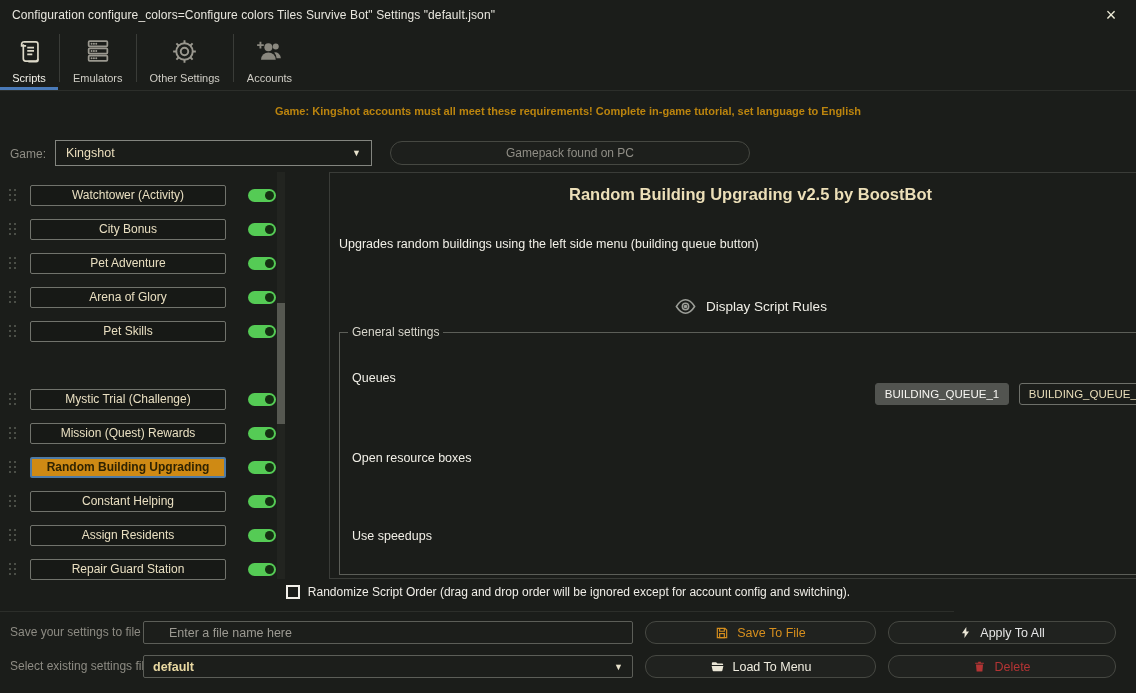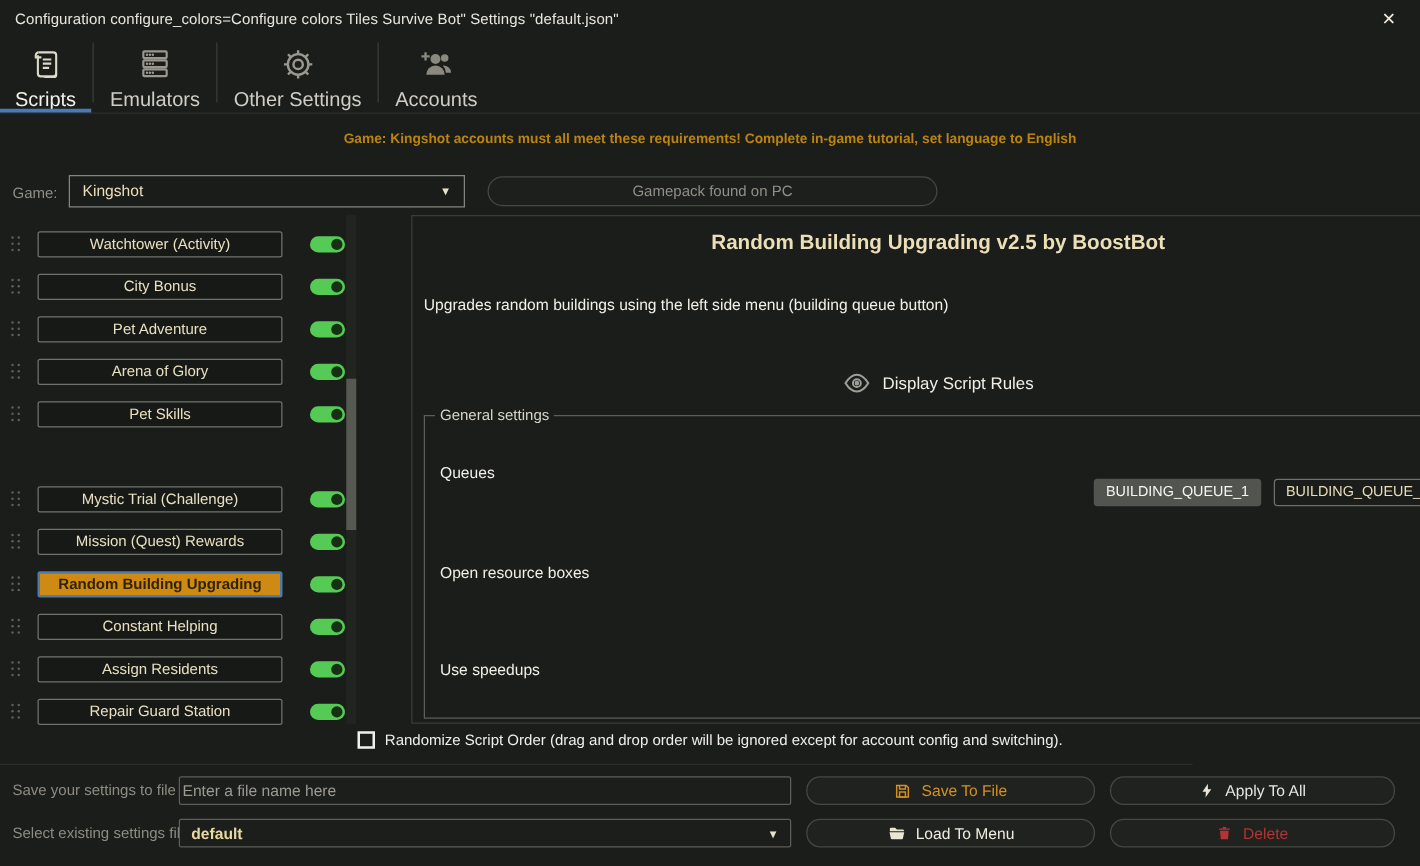--- a/index.html
+++ b/index.html
@@ -12,21 +12,21 @@
   
   .titlebar { position:absolute; left:0; top:0; width:1136px; height:30px; }
   .title-text { position:absolute; left:12px; top:8px; font-size:12px; color:#e8e6de; letter-spacing:.1px; }
   .close-btn { position:absolute; right:14px; top:4px; width:22px; height:22px; font-size:18px;
     color:#efedd9; text-align:center; line-height:22px; cursor:pointer; }
   
   .tabbar { position:absolute; left:0; top:30px; height:61px; width:1136px; display:flex; align-items:stretch; border-bottom:1px solid #2c2e2a; }
   .tab { position:relative; display:flex; flex-direction:column; align-items:center; justify-content:flex-start;
     padding:5px 12px 0 12px; min-width:58px; cursor:pointer; }
   .tab .ticon { height:32px; display:flex; align-items:center; }
-  .tab .tlabel { font-size:16px; color:#cfcdc5; margin-top:5px; }
+  .tab .tlabel { font-size:11px; color:#cfcdc5; margin-top:5px; }
   .tab.active .tlabel { color:#f3f1e9; }
   .tab.active .underline { position:absolute; left:0; right:0; bottom:0; height:3px; background:#4a7ab8; }
   .tabsep { width:1px; background:#3a3c38; margin:4px 1px 8px 1px; }
   
   .warning { position:absolute; left:0; top:105px; width:1136px; text-align:center;
     font-size:11px; color:#bb840e; font-weight:bold; }
   
   .game-label { position:absolute; left:10px; top:147px; font-size:12px; color:#8f8d85; }
   .game-select { position:absolute; left:55px; top:140px; width:317px; height:26px;
     border:1px solid #83857f; background:#1a1c19; display:flex; align-items:center;
@@ -73,21 +73,21 @@
   .cb.checked { background:#f7f6f2; border-color:#f7f6f2; }
   
   .randomize { position:absolute; left:0; top:585px; width:1136px; display:flex; align-items:center;
     justify-content:center; gap:8px; }
   .randomize .cb2 { width:14px; height:14px; border:2px solid #f2f0ea; background:transparent; cursor:pointer; flex:none; }
   .randomize .r-label { font-size:12px; color:#f0eee8; }
   
   .footer { position:absolute; left:0; top:611px; width:954px; height:82px; border-top:1px solid #2c2e2a; }
   .f-label { position:absolute; left:10px; font-size:12px; color:#8d8b83; }
   .file-input { position:absolute; left:143px; top:9px; width:490px; height:23px; background:#1c1e1b;
-    border:1px solid #5c5e58; border-radius:2px; color:#ece9e0; font-size:12.5px; padding:0 2px;
+    border:1px solid #5c5e58; border-radius:2px; color:#ece9e0; font-size:12.5px; padding:0 25px;
     font-family:"Liberation Sans",sans-serif; }
   .file-input::placeholder { color:#9c9a92; }
   .file-select { position:absolute; left:143px; top:43px; width:490px; height:23px; background:#1c1e1b;
     border:1px solid #5c5e58; border-radius:2px; display:flex; align-items:center; padding:0 9px; cursor:pointer;text-align:right; }
   .file-select .fs-value { font-size:12.5px; color:#e9d9a2; font-weight:bold; }
   .file-select .fs-arrow { margin-left:auto; font-size:9px; color:#e8e2cc; }
   .f-btn { position:absolute; height:23px; border-radius:11px; border:1px solid #464842; background:#20221f;
     display:flex; align-items:center; justify-content:center; gap:8px; font-size:12.5px; cursor:pointer;
     font-family:"Liberation Sans",sans-serif; }
   .btn-save  { left:645px; top:9px;  width:231px; color:#d68f1e; }

